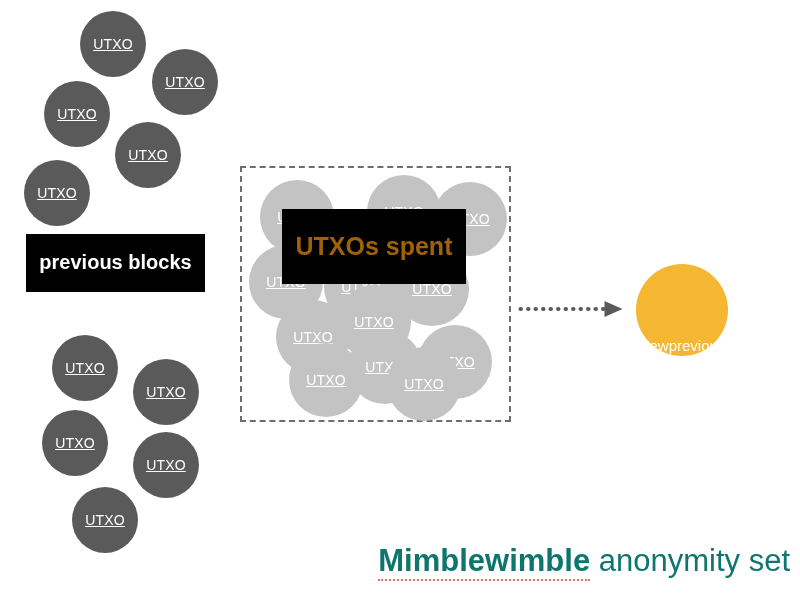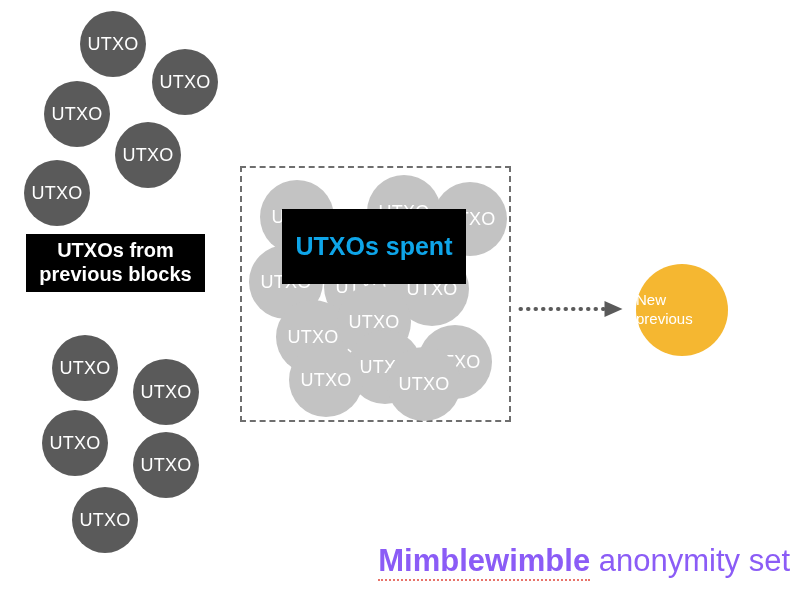--- a/index.html
+++ b/index.html
@@ -21,26 +21,27 @@
   }
 
   
   .utxo {
     position: absolute;
     border-radius: 50%;
     display: flex;
     align-items: center;
     justify-content: center;
     color: #ffffff;
-    font-size: 18px;
+    font-size: 14px;
     font-weight: 400;
     letter-spacing: 0.2px;
     line-height: 1;
     user-select: none;
     box-sizing: border-box;
+    text-decoration: underline;
   }
   .utxo.dark {
     background: #5a5a5a;
   }
   .utxo.light {
     background: #c3c3c3;
     color: #ffffff;
   }
 
   
@@ -101,39 +102,39 @@
   #new-payment {
     position: absolute;
     left: 636px;
     top: 264px;
     width: 92px;
     height: 92px;
     border-radius: 50%;
     background: #f5b731;
     color: #ffffff;
     display: flex;
-    flex-direction: column;
-    align-items: flex-start;
+    flex-direction: row;
+    align-items: flex-end;
     justify-content: center;
     font-size: 15px;
     line-height: 1.25;
     text-align: center;
     user-select: none;
   }
   #new-payment span { display: block; }
 
   
   #caption {
     position: absolute;
     left: 0;
     top: 543px;
     width: 790px;
     text-align: right;
     font-size: 31px;
-    color: #8b5cf6;
+    color: #0f766e;
     white-space: nowrap;
     user-select: none;
   }
   #caption .term {
     font-weight: 700;
     border-bottom: 2px dotted #e8746a;
     padding-bottom: 1px;
   }
   #caption .rest { font-weight: 400; }
 </style>
@@ -169,25 +170,24 @@
       <div class="utxo light" style="left: 395px; top: 252px; width: 74px; height: 74px; background: rgb(195, 195, 195);">UTXO</div>
       <div class="utxo light" style="left: 276px; top: 300px; width: 74px; height: 74px; background: rgb(195, 195, 195);">UTXO</div>
       <div class="utxo light" style="left: 337px; top: 285px; width: 74px; height: 74px; background: rgb(195, 195, 195);">UTXO</div>
       <div class="utxo light" style="left: 348px; top: 330px; width: 74px; height: 74px; background: rgb(195, 195, 195);">UTXO</div>
       <div class="utxo light" style="left: 418px; top: 325px; width: 74px; height: 74px; background: rgb(195, 195, 195);">UTXO</div>
       <div class="utxo light" style="left: 289px; top: 343px; width: 74px; height: 74px; background: rgb(195, 195, 195);">UTXO</div>
       <div class="utxo light" style="left: 387px; top: 347px; width: 74px; height: 74px; background: rgb(195, 195, 195);">UTXO</div>
     </div>
 
   <div class="callout" id="label-previous-blocks" style="background: rgb(0, 0, 0); color: rgb(255, 255, 255);">
-    <span>UTXOs from</span>
     <span>previous blocks</span>
   </div>
 
-  <div class="callout" id="label-spent-block" style="background: rgb(0, 0, 0); color: #0ea5e9;">
+  <div class="callout" id="label-spent-block" style="background: rgb(0, 0, 0); color: #a16207;">
     <span>UTXOs spent</span>
   </div>
 
   <svg id="flow-arrow" viewBox="0 0 108 26" style="left: 518px; top: 296px; width: 109px;">
     <line x1="2" y1="13" x2="86" y2="13" stroke="#5a5a5a" stroke-width="4" stroke-linecap="round" stroke-dasharray="0.5 7"></line>
     <polygon points="86,5 104,13 86,21" fill="#5a5a5a"></polygon>
   </svg>
 
   <div id="new-payment" style="background: rgb(245, 183, 49);">
     <span>New</span>

